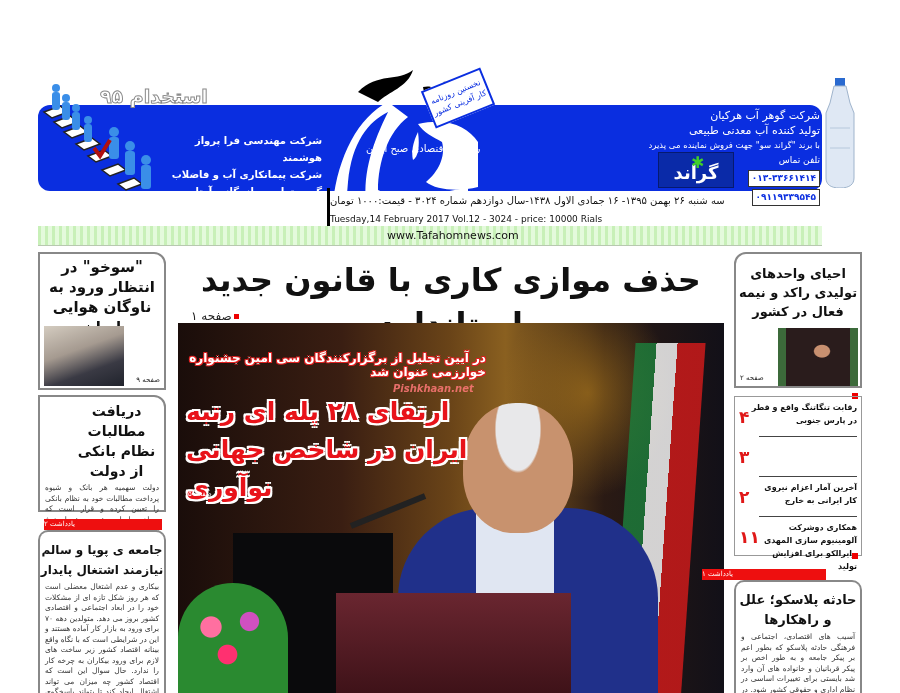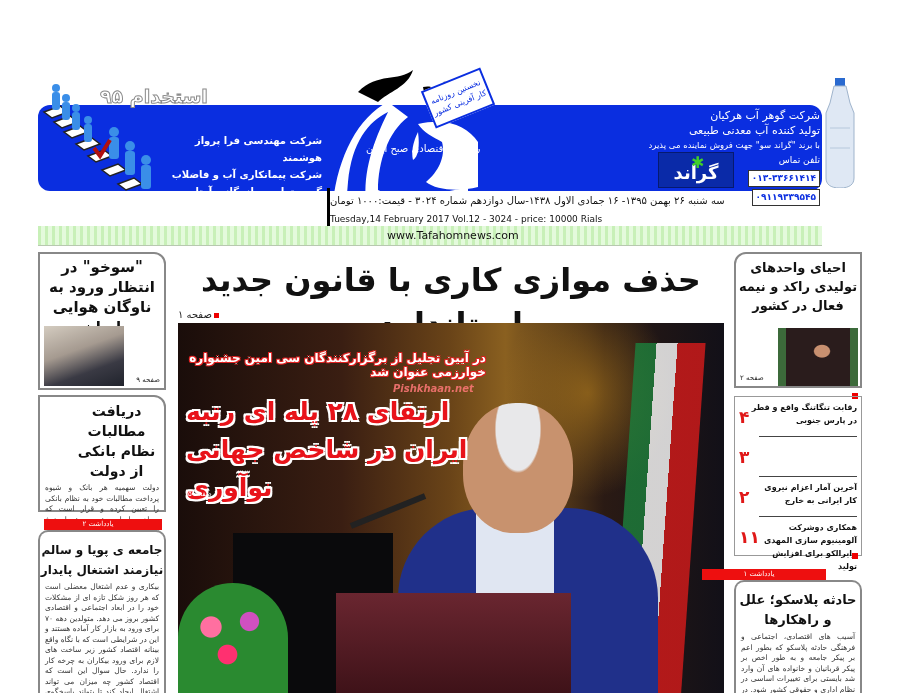--- a/index.html
+++ b/index.html
@@ -38,28 +38,28 @@
   .lbox1 .hd { font-weight: bold; font-size: 15px; line-height: 20px; text-align:center; padding-top: 3px; direction: rtl; }
   .photo { background: linear-gradient(160deg, #d4ccc0 0%, #a59a90 40%, #3a3a44 70%, #20232c 100%); }
   .lbox1 .photo { position:absolute; left: 4px; top: 72px; width: 80px; height: 60px; }
   .pg { font-size: 7px; color:#222; direction: rtl; }
   .lbox1 .pg { position:absolute; right: 4px; bottom: 4px; }
 
   .lbox2 { left: 38px; top: 395px; width: 128px; height: 117px; border-top-right-radius: 12px; }
   .lbox2 .hd { font-weight:bold; font-size: 14px; line-height: 20px; text-align:center; padding-top: 4px; direction: rtl; margin-left: 29px; }
   .body-text { font-size: 7.5px; line-height: 10.5px; color:#333; direction: rtl; text-align: justify; padding: 2px 5px; }
 
-  .redtab { background:#ee0f0f; color:#fff; font-size: 7px; text-align:center; padding-right: 10px; height: 11px; line-height: 11px; direction: rtl; }
+  .redtab { background:#ee0f0f; color:#fff; font-size: 7px; text-align:left; padding-right: 10px; height: 11px; line-height: 11px; direction: rtl; }
   .ltab { left: 44px; top: 519px; width: 118px; }
   .lbox3 { left: 38px; top: 530px; width: 128px; height: 170px; border-radius: 10px 10px 0 0; border-width: 2px; border-bottom: none; }
   .lbox3 .hd { font-weight:bold; font-size: 12px; line-height: 20px; text-align:center; padding-top: 8px; direction: rtl; }
 
   
   .headline { left: 178px; top: 258px; width: 546px; text-align:center; font-size: 32px; font-weight: 900; line-height: 44px; direction: rtl; letter-spacing: -1px; }
-  .pg-main { left: 178px; top: 309px; font-size: 10px; }
+  .pg-main { left: 191px; top: 309px; font-size: 12px; }
   .redsq { display:inline-block; width: 5px; height: 5px; background:#e00; margin-left: 2px; vertical-align: middle; }
 
   .main-photo { left: 178px; top: 323px; width: 546px; height: 370px; overflow: hidden;
     background:
       radial-gradient(ellipse 120px 150px at 410px 70px, rgba(200,140,30,0.55), transparent 70%),
       linear-gradient(90deg, #1a0d0a 0%, #3a1e12 30%, #6a4418 50%, #8a6020 60%, #2a1a14 78%, #121018 100%); }
   .flag { position:absolute; left: 445px; top: 20px; width: 70px; height: 360px;
     background: linear-gradient(90deg, #1d7a3a 0 30%, #f3f3f3 30% 60%, #cc1a1a 60% 100%); opacity: 0.85; transform: skewX(-4deg); }
   .person-head { position:absolute; left: 285px; top: 80px; width: 110px; height: 130px; border-radius: 48% 48% 45% 45%;
     background: radial-gradient(ellipse at 50% 20%, #e8e8ea 0 28%, #c8926e 30% 100%); }
@@ -73,21 +73,21 @@
   .mic { position:absolute; left: 170px; top: 185px; width: 80px; height: 6px; background:#222; transform: rotate(-22deg); }
   .overline { position:absolute; left: 8px; top: 28px; width: 300px; font-size: 12px; color:#fff; font-weight:bold; direction: rtl; text-align:right;
     text-shadow: -1px -1px 0 #e02020, 1px -1px 0 #e02020, -1px 1px 0 #e02020, 1px 1px 0 #e02020; }
   .photo-head { position:absolute; left: 8px; top: 70px; width: 300px; font-size: 25px; font-weight: 900; line-height: 38px; color:#e8131a; direction: rtl; text-align: left;
     text-shadow: -2px -2px 0 #fff, 2px -2px 0 #fff, -2px 2px 0 #fff, 2px 2px 0 #fff, 0 2px 0 #fff, 0 -2px 0 #fff; }
   .watermark { position:absolute; left: 215px; top: 60px; font-size: 10px; font-weight: bold; color: rgba(255,120,120,0.85); font-style: italic; }
   .photo-pg { position:absolute; left: 10px; top: 167px; font-size: 7px; color:#fff; direction: rtl; }
 
   
   .rbox1 { left: 734px; top: 252px; width: 128px; height: 136px; border-top-left-radius: 12px; }
-  .rbox1 .hd { font-weight:bold; font-size: 13px; line-height: 19px; text-align:center; padding-top: 4px; direction: rtl; }
+  .rbox1 .hd { font-weight:bold; font-size: 13px; line-height: 19px; text-align:center; padding-top: 10px; direction: rtl; }
   .rbox1 .photo { position:absolute; left: 42px; top: 74px; width: 80px; height: 58px;
     background: radial-gradient(ellipse at 55% 40%, #c89070 0 12%, transparent 14%), linear-gradient(90deg, #3c6a3a 0 10%, #2a1c1c 10% 90%, #3c6a3a 90%); }
   .rbox1 .pg { position:absolute; left: 4px; bottom: 4px; }
 
   .rlist { left: 734px; top: 396px; width: 128px; height: 160px; border: 1px solid #999; border-left-width: 1px; }
   .ritem { position: absolute; left: 0; width: 126px; height: 40px; }
   .ritem .t { position:absolute; right: 4px; top: 4px; width: 106px; font-size: 8px; line-height: 13px; font-weight: bold; direction: rtl; text-align: right; }
   .ritem .n { position:absolute; left: 4px; top: 10px; font-size: 17px; color:#e01818; font-weight: bold; }
   .ritem .sep { position:absolute; left: 24px; right: 4px; bottom: 0; height: 1px; background:#444; }
   .rsq-top { left: 852px; top: 393px; width: 6px; height: 6px; background:#e00; }

